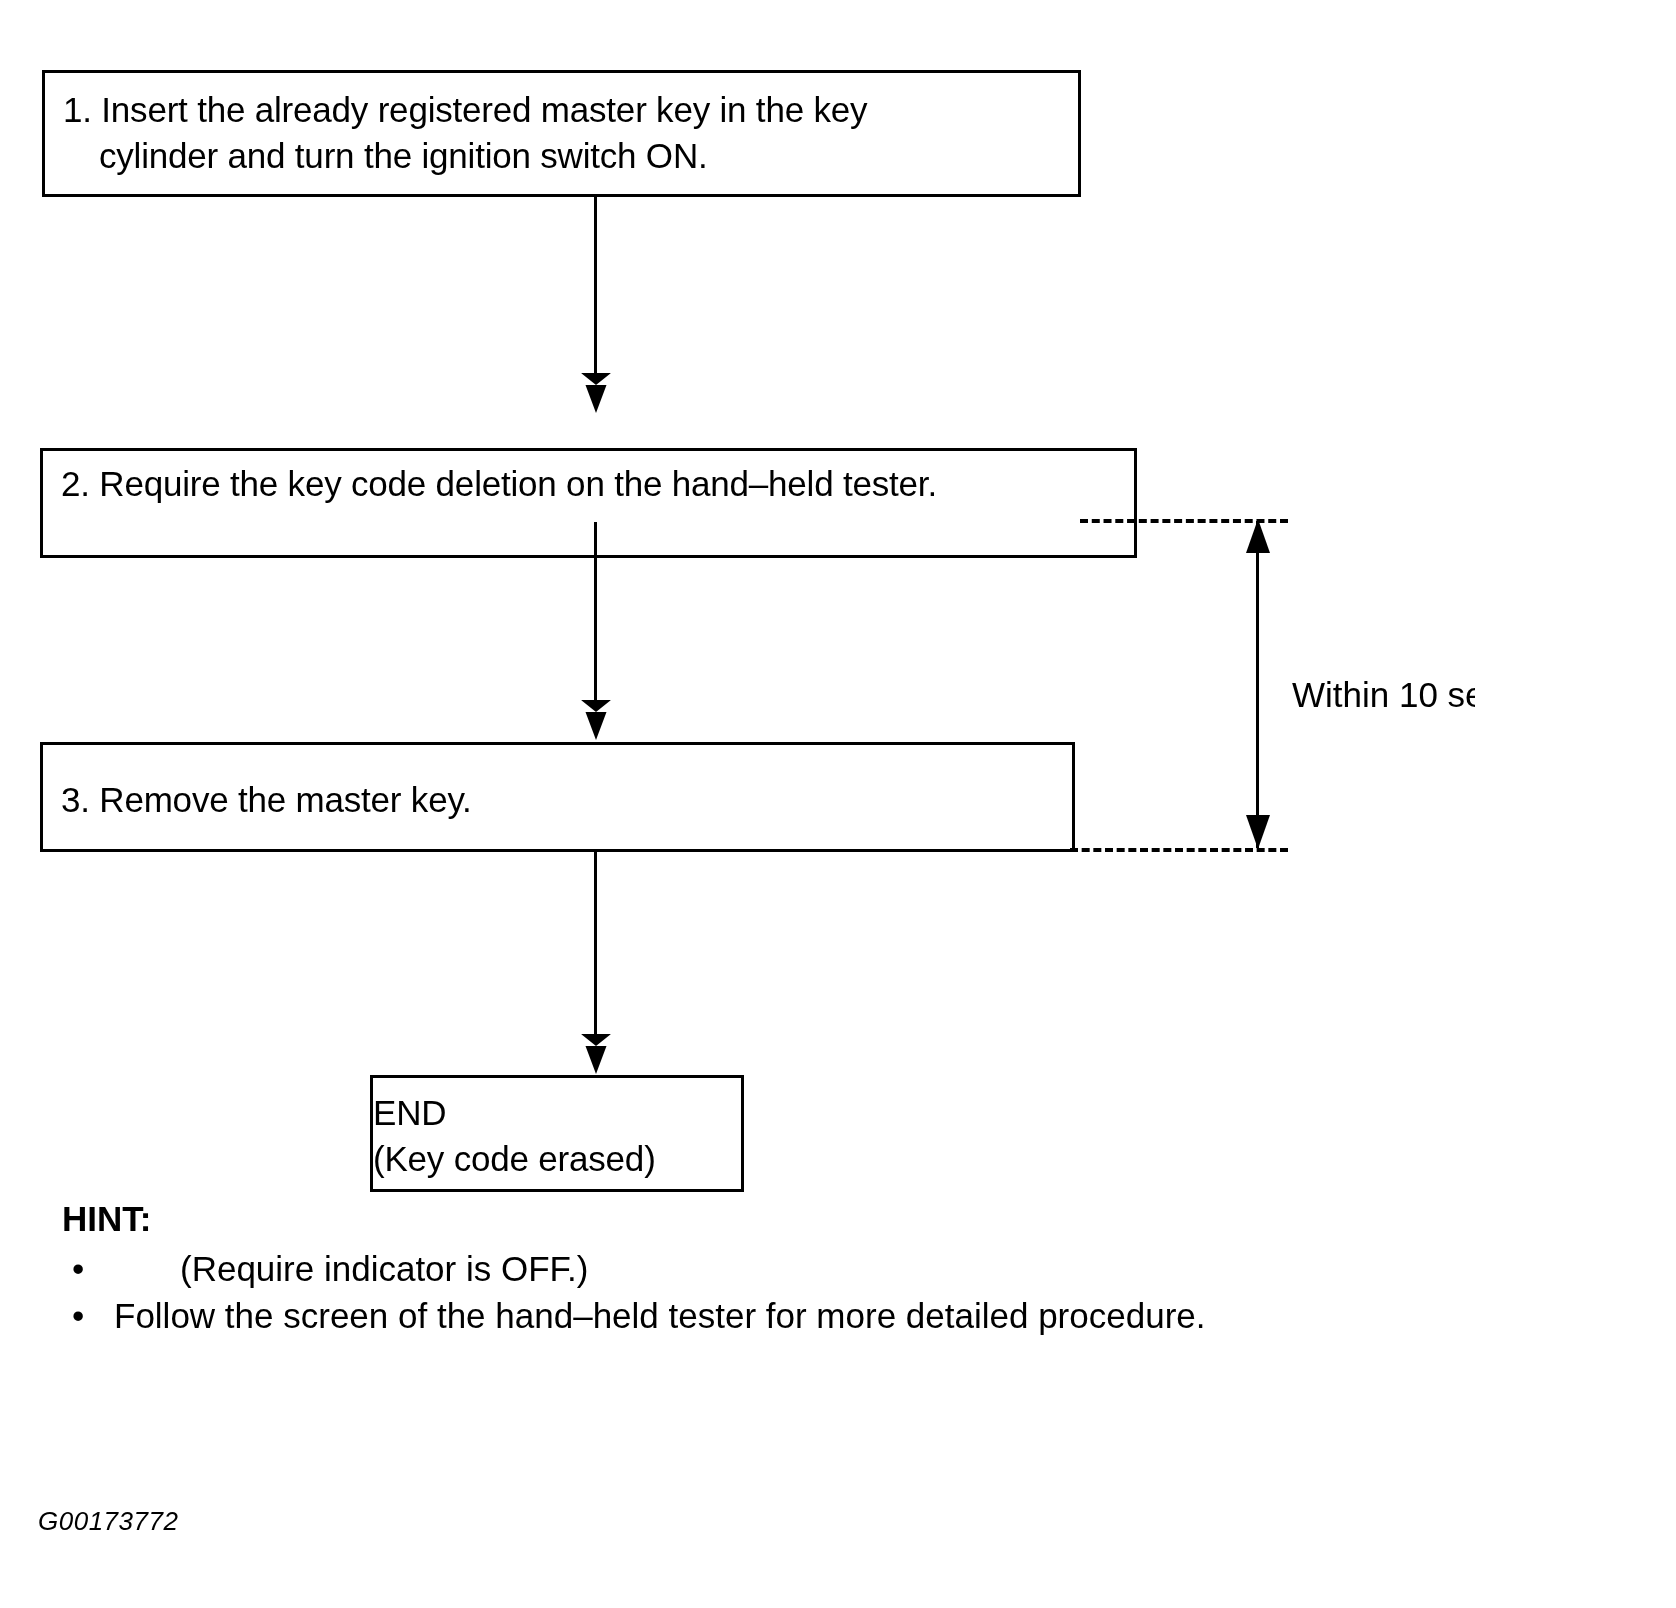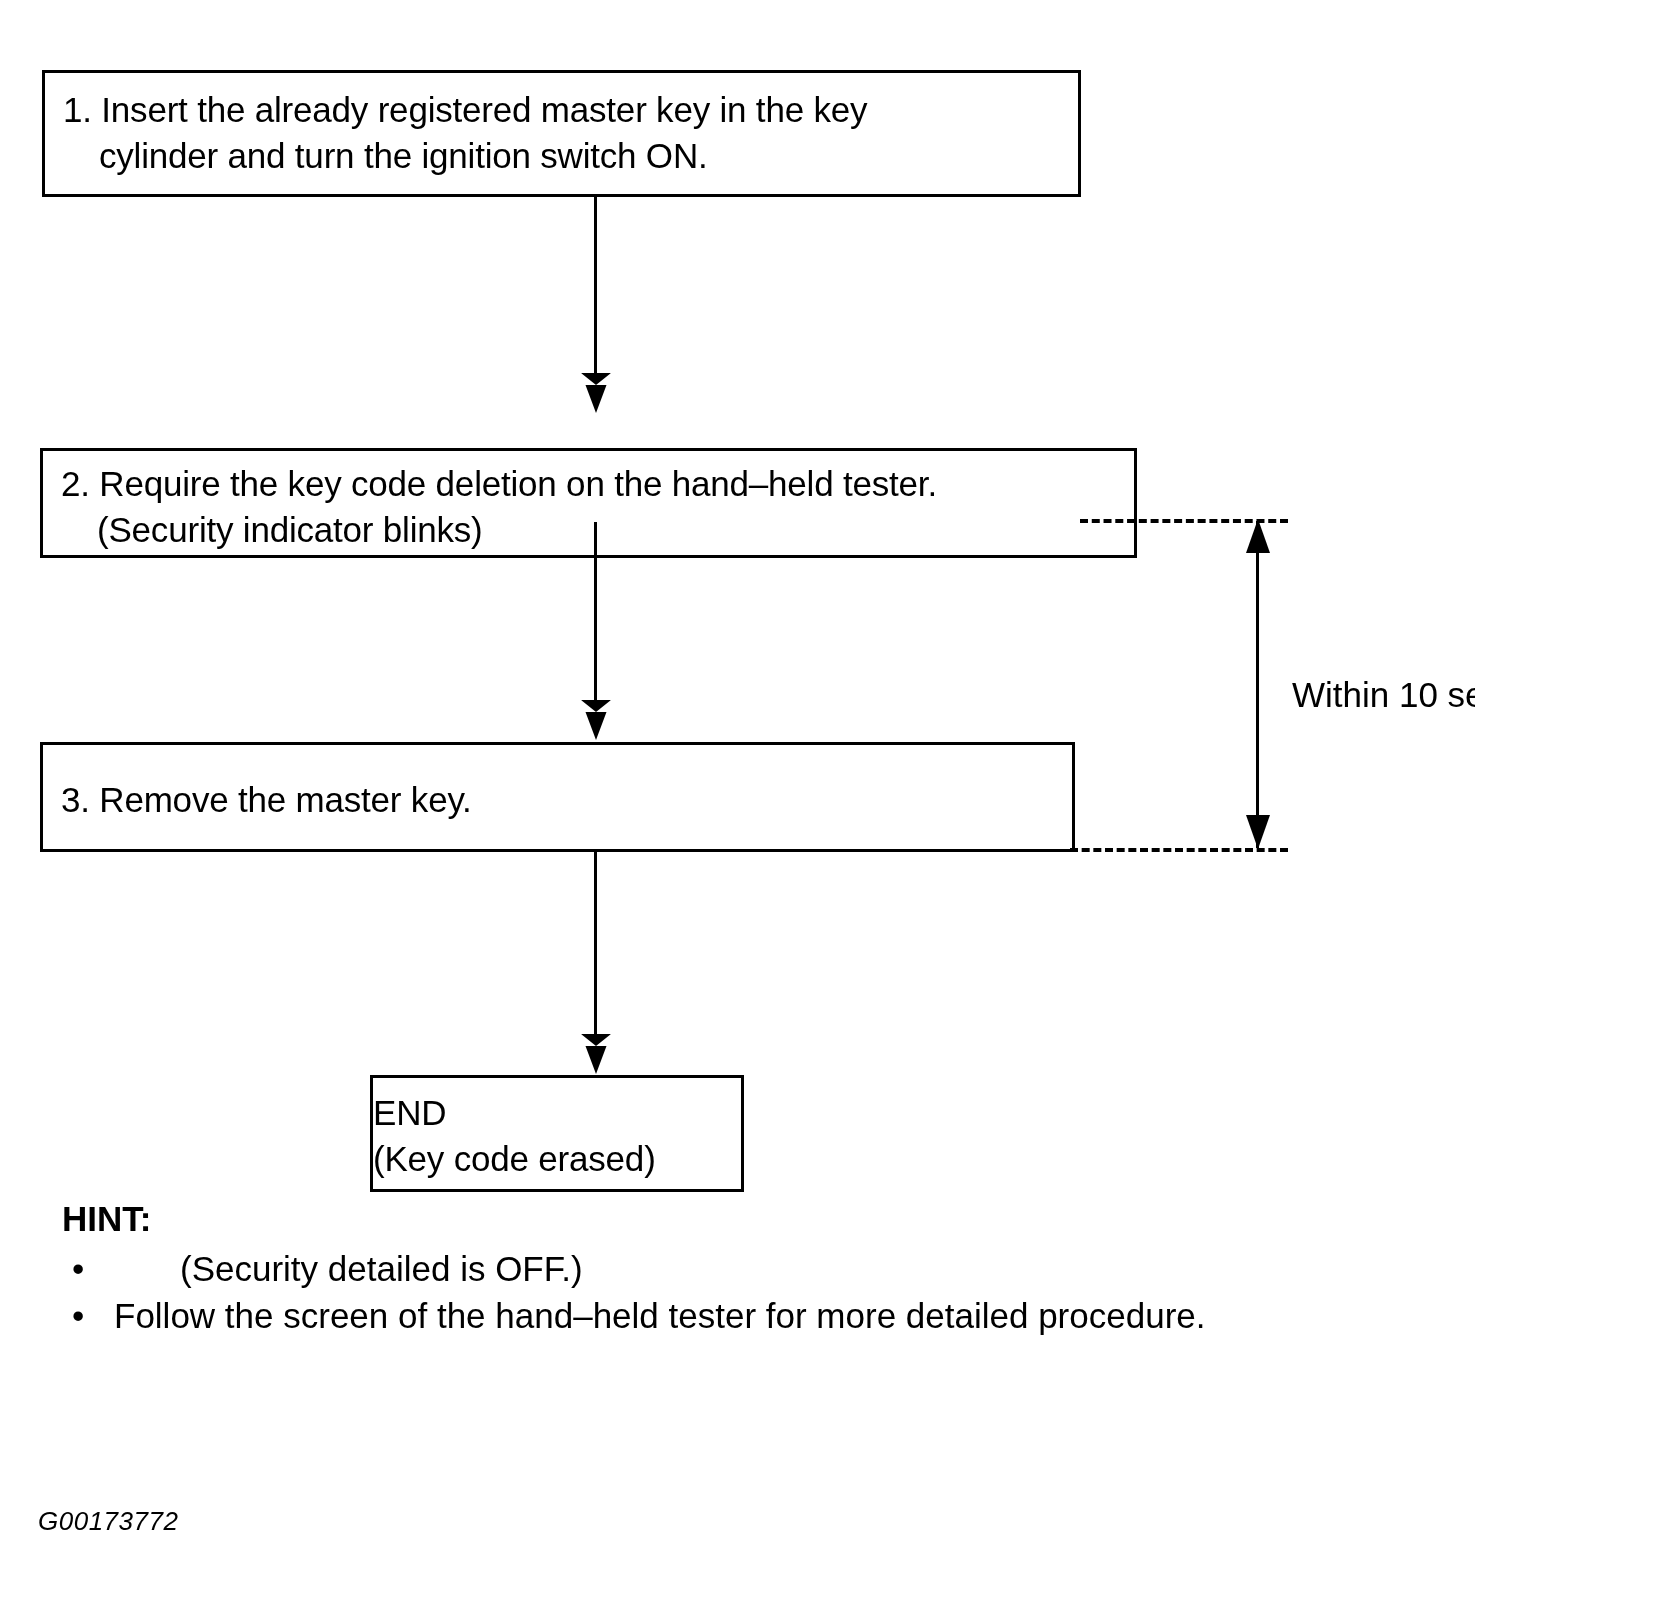--- a/index.html
+++ b/index.html
@@ -177,21 +177,20 @@
     <span class="line">1. Insert the already registered master key in the key</span>
     <span class="line indent">cylinder and turn the ignition switch ON.</span>
   </div>
 
   <div class="vline" style="left:594px; top:197px; height:188px;"></div>
   <div class="arrow-down" style="left:581px; top:373px;"></div>
   <div class="arrow-notch" style="left:581px; top:373px;"></div>
 
   <div class="box" id="box-step2">
     <span class="line">2. Require the key code deletion on the hand–held tester.</span>
-    <span class="line indent">(Security indicator blinks)</span>
   </div>
 
   <div class="dashline" style="left:1080px; top:519px; width:208px;"></div>
 
   <div class="vline" style="left:594px; top:522px; height:190px;"></div>
   <div class="arrow-down" style="left:581px; top:700px;"></div>
   <div class="arrow-notch" style="left:581px; top:700px;"></div>
 
   <div class="dim-line" style="left:1256px; top:521px; height:327px;"></div>
   <div class="dim-head-up" style="left:1246px; top:519px;"></div>
@@ -212,21 +211,21 @@
   <div class="box" id="box-end">
     <span class="line">END</span>
     <span class="line">(Key code erased)</span>
   </div>
 
   <div id="hint-block">
     <div id="hint-title">HINT:</div>
 
     <div class="hint-item">
       <span class="hint-bullet">•</span>
-      <div class="hint-sub">(Security detailed is OFF.)</div>
+      <div class="hint-sub">(Require indicator is OFF.)</div>
     </div>
 
     <div class="hint-item">
       <span class="hint-bullet">•</span>
       <span class="hint-text">Follow the screen of the hand–held tester for more detailed procedure.</span>
     </div>
   </div>
 
   <div id="figure-code">G00173772</div>
 

